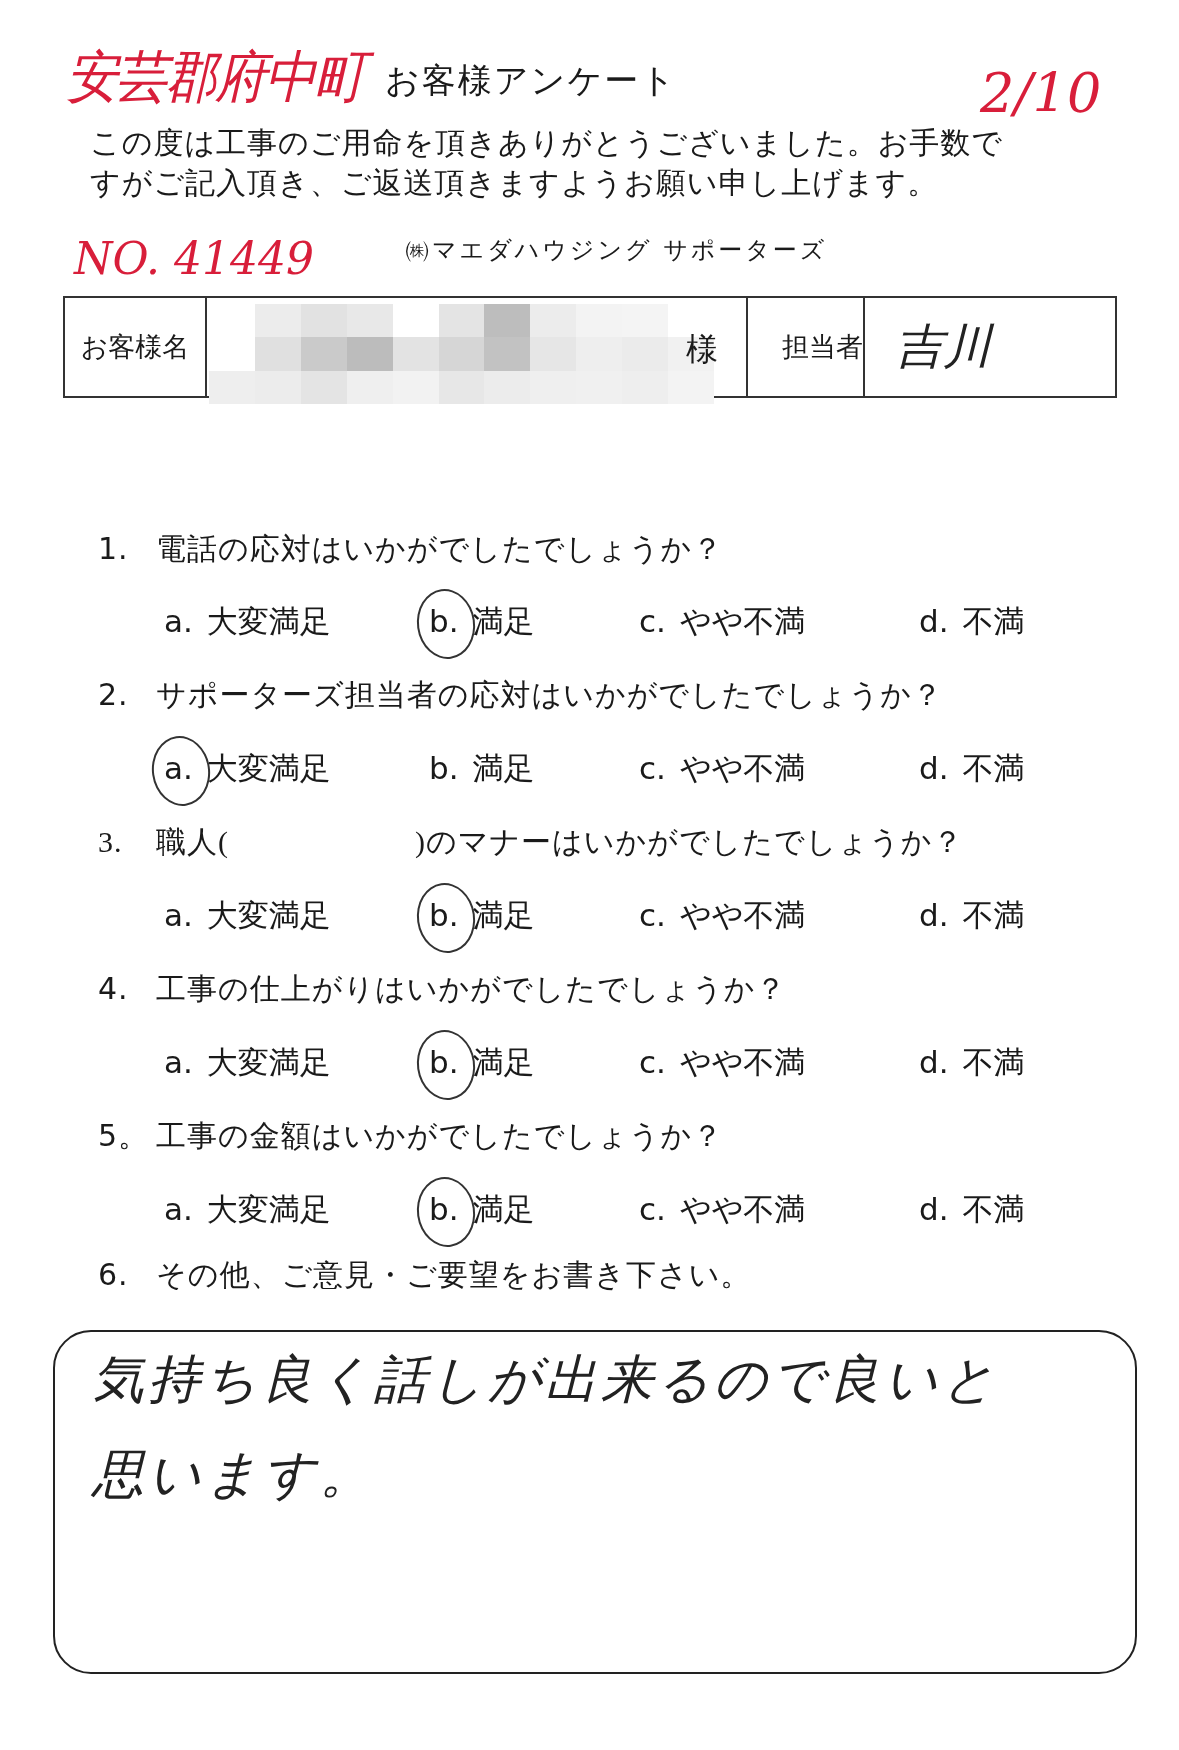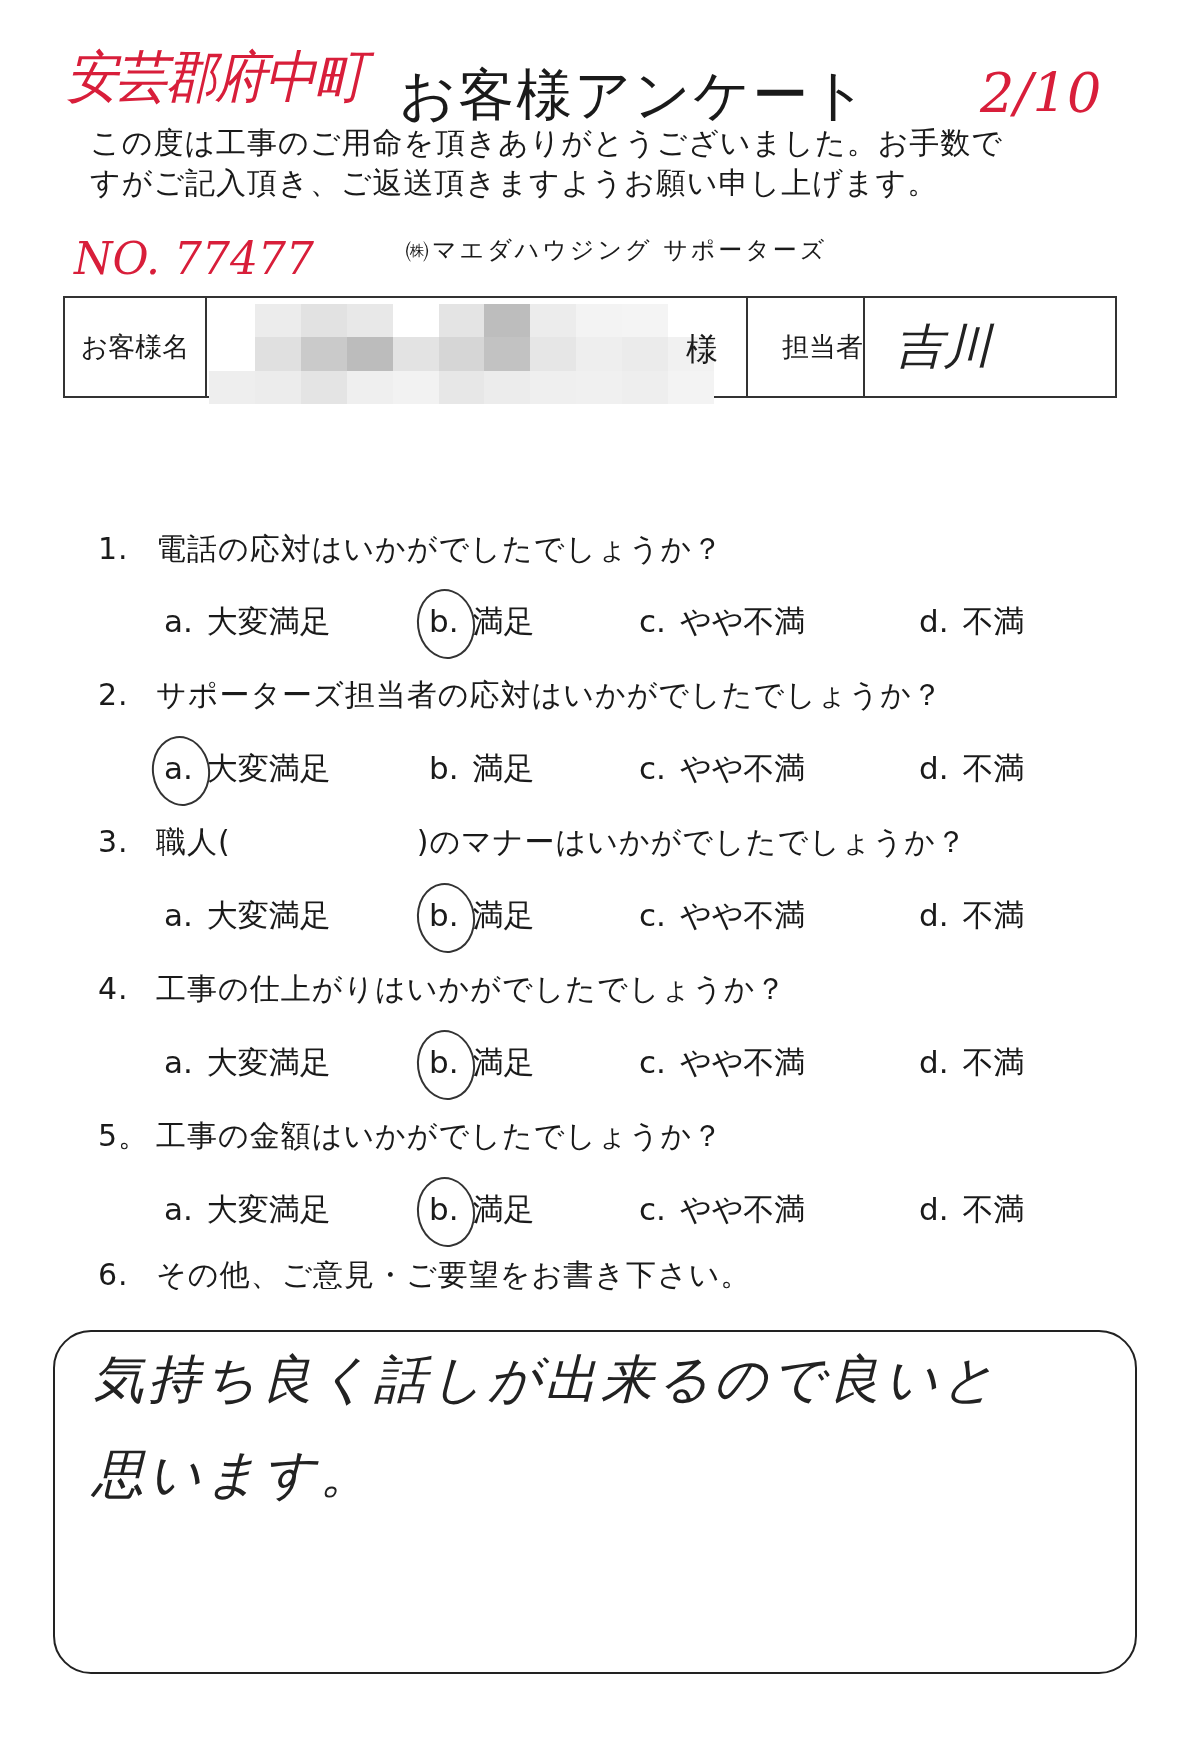--- a/index.html
+++ b/index.html
@@ -1,21 +1,21 @@
 <!DOCTYPE html>
 <html><head>
 <meta charset="utf-8">
 <style>
   html, body { margin:0; padding:0; background:#ffffff; }
   body { width:1179px; height:1750px; position:relative; overflow:hidden;
          font-family:"DejaVu Sans", "Liberation Sans", sans-serif; color:#1a1a1a; }
   .abs { position:absolute; }
   .red-hand { color:#d81e3a; font-family:"DejaVu Serif", serif; font-style:italic; }
   .hand { font-family:"DejaVu Serif", serif; font-style:italic; color:#222; }
-  .title { left:399px; top:58px; font-size:56px; letter-spacing:2px; }
+  .title { left:385px; top:58px; font-size:34px; letter-spacing:2px; }
   .location { left:66px; top:40px; font-size:56px; letter-spacing:-2px; transform:scaleX(0.92); transform-origin:left; }
   .date { left:980px; top:62px; font-size:54px;text-align:right; }
   .intro { left:90px; font-size:30px; letter-spacing:1px; }
   .number { left:74px; top:233px; font-size:44px; }
   .company { left:405px; top:234px; font-size:24px; letter-spacing:3px; }
 
   table.info { position:absolute; left:63px; top:296px; width:1054px; border-collapse:collapse; }
   table.info td { border:2px solid #333; padding:0; vertical-align:middle; }
   .lbl { width:140px; font-size:27px; text-align:center; }
   .row1 { height:96px; }
@@ -39,21 +39,21 @@
   .comment { left:92px; font-size:52px; letter-spacing:4px; }
 </style>
 </head>
 <body>
 
 <div class="abs location red-hand">安芸郡府中町</div>
 <div class="abs title">お客様アンケート</div>
 <div class="abs date red-hand">2/10</div>
 <div class="abs intro" style="top:123px">この度は工事のご用命を頂きありがとうございました。お手数で</div>
 <div class="abs intro" style="top:163px">すがご記入頂き、ご返送頂きますようお願い申し上げます。</div>
-<div class="abs number red-hand">NO. 77477</div>
+<div class="abs number red-hand">NO. 41449</div>
 <div class="abs company">㈱マエダハウジング サポーターズ</div>
 
 <table class="info">
   <tbody>
   <tr class="row2">
     <td class="lbl">お客様名</td>
     <td class="name-cell">
       <div class="mosaic">
         <span></span>
             <span style="background:#ececec"></span>
@@ -105,21 +105,21 @@
       <span class="opt" style="left: 475px;"><span style="margin-right: 14px;">c.</span><span>やや不満</span></span>
       <span class="opt" style="left: 755px;"><span style="margin-right: 14px;">d.</span><span>不満</span></span>
     </div>
     <div class="abs q" style="top: 675px;"><span class="num">2.</span><span>サポーターズ担当者の応対はいかがでしたでしょうか？</span></div>
     <div class="abs opts" style="top: 748px;">
       <span class="opt circled" style="left: 0px;"><span style="margin-right: 14px;">a.</span><span>大変満足</span></span>
       <span class="opt" style="left: 265px;"><span style="margin-right: 14px;">b.</span><span>満足</span></span>
       <span class="opt" style="left: 475px;"><span style="margin-right: 14px;">c.</span><span>やや不満</span></span>
       <span class="opt" style="left: 755px;"><span style="margin-right: 14px;">d.</span><span>不満</span></span>
     </div>
-    <div class="abs q" style="top: 822px;"><span class="num">3.</span><span>職人(　　　　　　)のマナーはいかがでしたでしょうか？</span></div>
+    <div class="abs q" style="top: 822px; font-family: Liberation Serif, serif;"><span class="num">3.</span><span>職人(　　　　　　)のマナーはいかがでしたでしょうか？</span></div>
     <div class="abs opts" style="top: 895px;">
       <span class="opt" style="left: 0px;"><span style="margin-right: 14px;">a.</span><span>大変満足</span></span>
       <span class="opt circled" style="left: 265px;"><span style="margin-right: 14px;">b.</span><span>満足</span></span>
       <span class="opt" style="left: 475px;"><span style="margin-right: 14px;">c.</span><span>やや不満</span></span>
       <span class="opt" style="left: 755px;"><span style="margin-right: 14px;">d.</span><span>不満</span></span>
     </div>
     <div class="abs q" style="top: 969px;"><span class="num">4.</span><span>工事の仕上がりはいかがでしたでしょうか？</span></div>
     <div class="abs opts" style="top: 1042px;">
       <span class="opt" style="left: 0px;"><span style="margin-right: 14px;">a.</span><span>大変満足</span></span>
       <span class="opt circled" style="left: 265px;"><span style="margin-right: 14px;">b.</span><span>満足</span></span>

